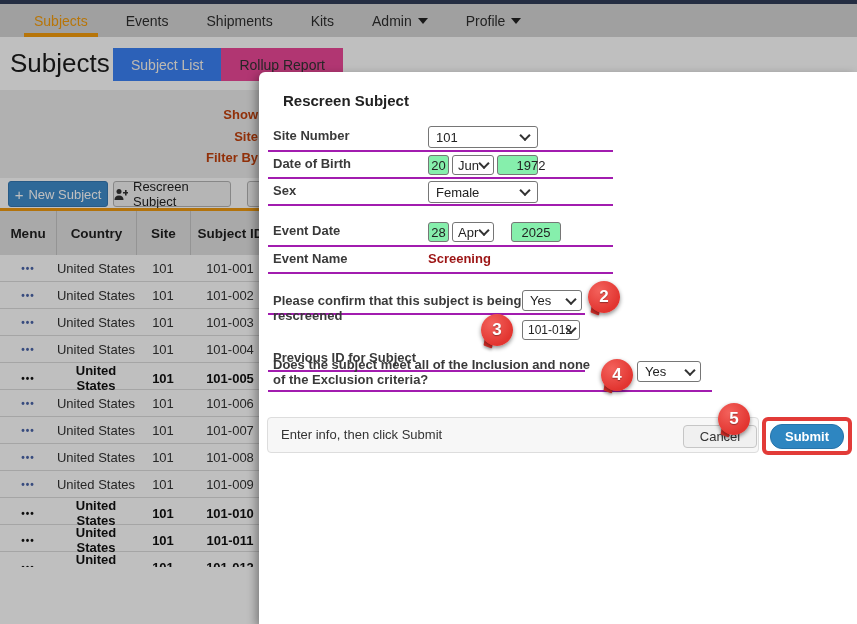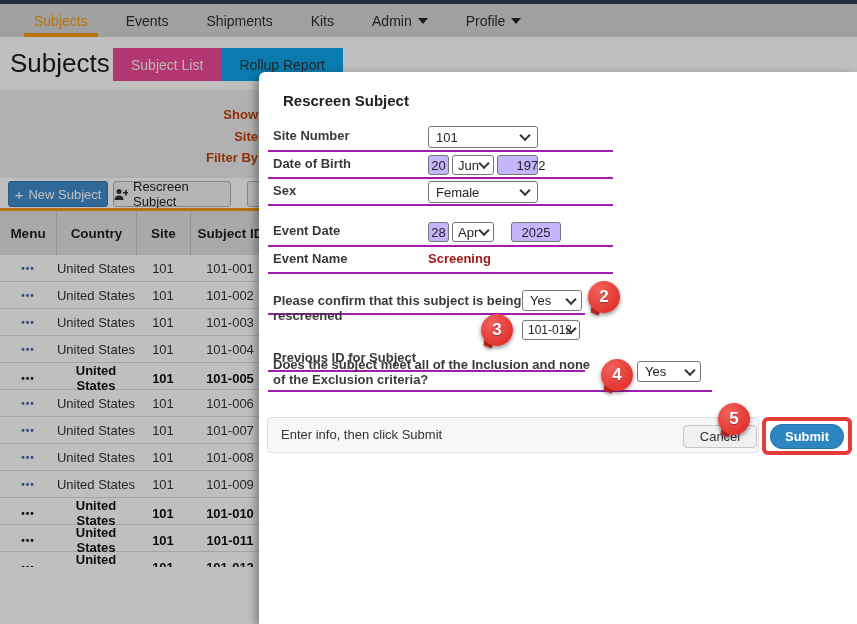--- a/index.html
+++ b/index.html
@@ -15,22 +15,22 @@
   .navitem{position:relative;height:33px;display:flex;align-items:center;padding:0 14px;
     color:#2e2e2e;font-size:14px;cursor:pointer;}
   .navitem.active{color:#f49d0d;}
   .navitem.active::after{content:"";position:absolute;left:4px;right:4px;bottom:0;height:4px;background:#f49d0d;}
   .caret{display:inline-block;width:0;height:0;border-left:5px solid transparent;
     border-right:5px solid transparent;border-top:6px solid #222;margin-left:6px;}
   .pagehead{position:absolute;left:0;top:37px;width:857px;height:53px;background:#ffffff;}
   .pagetitle{position:absolute;left:10px;top:48px;font-size:26px;color:#1b1b1b;}
   .tabs{position:absolute;left:113px;top:48px;height:33px;display:flex;}
   .tab{height:33px;display:flex;align-items:center;justify-content:center;padding:0 18px;
-    font-size:14px;background:#0ea5e9;color:#333;cursor:pointer;}
-  .tab.active{background:#ec4899;color:#fcf7ee;}
+    font-size:14px;background:#ec4899;color:#333;cursor:pointer;}
+  .tab.active{background:#3b82f6;color:#fcf7ee;}
   .filterpanel{position:absolute;left:0;top:90px;width:857px;height:88px;background:#ececec;}
   .flabel{position:absolute;width:258px;text-align:right;font-weight:bold;color:#c2410c;font-size:13px;}
   .toolbar-btn{position:absolute;height:26px;box-sizing:border-box;border-radius:3px;
     display:flex;align-items:center;justify-content:center;font-size:13px;cursor:pointer;gap:5px;}
   .btn-primary{background:#3f8ccb;color:#fff;border:1px solid #3579b3;}
   .btn-light{background:#f2f2f2;color:#222;border:1px solid #b5b5b5;}
   .orangerule{position:absolute;left:0;top:208px;width:857px;height:3px;background:#ef9a10;}
   .thead{position:absolute;left:0;top:211px;width:270px;height:44px;background:#e2e2e2;
     display:grid;grid-template-columns:56px 80px 54px 80px;align-items:center;}
   .thcell{font-weight:bold;color:#1f1f1f;font-size:13.5px;text-align:center;height:100%;
@@ -44,21 +44,21 @@
   .tc.menu{color:#4a64a8;font-size:10px;font-weight:bold;letter-spacing:1px;cursor:pointer;}
   .belowtable{position:absolute;left:0;top:567px;width:270px;bottom:0;background:#fff;}
   
   .overlay{position:absolute;inset:0;background:rgba(0,0,0,0.25);z-index:10;}
   
   .modal{position:absolute;left:259px;top:72px;width:598px;height:552px;background:#fff;
     border-radius:6px 0 0 0;box-shadow:-3px 3px 10px rgba(0,0,0,0.35);z-index:20;}
   .mtitle{position:absolute;left:24px;top:20px;font-size:15px;font-weight:bold;color:#222;}
   .frow{position:absolute;left:9px;border-bottom:2px solid #a21caf;box-sizing:border-box;}
   .flbl{position:absolute;left:5px;top:4px;font-weight:bold;color:#3a3a3a;font-size:13px;line-height:15px;}
-  .ctl{position:absolute;box-sizing:border-box;background:#c4b5fd;border:1px solid #767676;
+  .ctl{position:absolute;box-sizing:border-box;background:#86efac;border:1px solid #767676;
     border-radius:3px;font-size:13px;color:#222;display:flex;align-items:center;}
   .sel{padding-left:7px;cursor:pointer;position:absolute;box-sizing:border-box;background:#fff;
     border:1px solid #767676;border-radius:3px;font-size:13px;color:#222;display:flex;align-items:center;}
   .sel .chev{position:absolute;right:8px;top:50%;width:6px;height:6px;border-right:2px solid #333;
     border-bottom:2px solid #333;transform:translateY(-70%) rotate(45deg);}
   .inp{justify-content:center;cursor:text;}
   .eventname{position:absolute;left:169px;top:4px;color:#9c1414;font-weight:bold;font-size:13px;}
   .badge{position:absolute;width:32px;height:32px;z-index:30;}
   .badge .disc{position:absolute;inset:0;border-radius:50%;
     background:radial-gradient(circle at 35% 30%, #f3625c, #e23530 70%);

